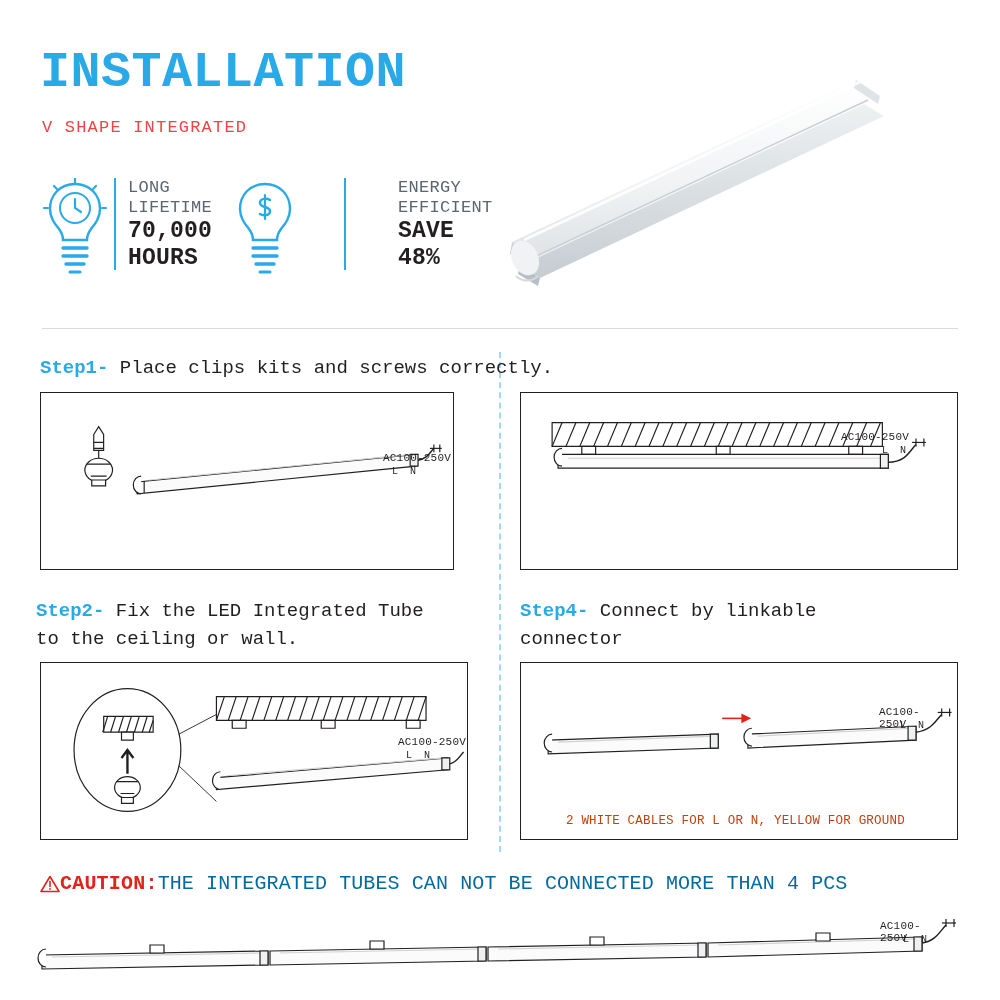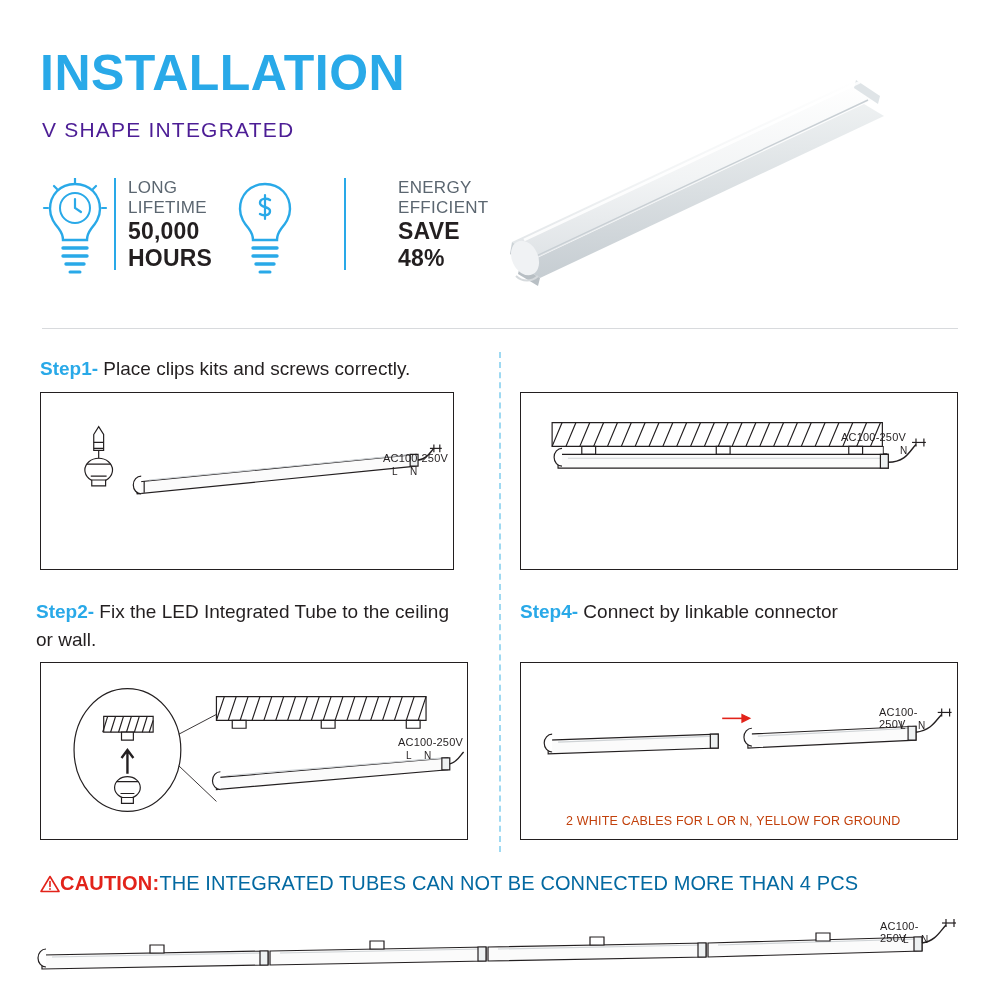--- a/index.html
+++ b/index.html
@@ -12,40 +12,41 @@
     background: #ffffff;
     font-family: "Liberation Sans", sans-serif;
     color: #231f20;
     overflow: hidden;
     position: relative;
   }
   .page {
     position: relative;
     width: 916px;
     height: 1000px;
+    font-family: Liberation Mono, monospace;
   }
 
   
   .title {
     position: absolute;
     left: 40px;
     top: 48px;
     font-size: 50px;
     font-weight: bold;
     letter-spacing: 0.5px;
     color: #29a9e8;
     line-height: 1;
   }
   .subtitle {
     position: absolute;
     left: 42px;
     top: 118px;
-    font-size: 21px;
+    font-size: 17px;
     letter-spacing: 1.2px;
-    color: #4c1d95;
+    color: #ef4444;
   }
 
   
   .feature {
     position: absolute;
     display: flex;
   }
   .feature .bulb {
     width: 66px;
     height: 104px;
@@ -206,21 +207,21 @@
             <path d="M54 8 l-3 3"></path>
           <path d="M2 30 h4"></path>
             <path d="M60 30 h4"></path>
         </g>
       </svg>
     </div>
     <div class="divider"></div>
     <div class="ftext">
       <div class="fsmall">LONG</div>
       <div class="fsmall">LIFETIME</div>
-      <div class="fbig">50,000</div>
+      <div class="fbig">70,000</div>
       <div class="fbig">HOURS</div>
     </div>
   </div>
 
   <div class="feature" id="feature-energy">
     <div class="bulb">
       <svg viewBox="0 0 66 104" width="66" height="104">
         <g fill="none" stroke="#29a9e8" stroke-width="2.4">
           <path d="M33 6 C18 6 8 17 8 31 c0 9 5 15 9 20 c3 4 4 7 4 11 h24 c0-4 1-7 4-11 c4-5 9-11 9-20 C58 17 48 6 33 6 z"></path>
           <path d="M38 22 c-3-2-10-2-10 3 c0 5 10 3 10 8 c0 5-7 5-10 3" stroke-width="2.4" stroke-linecap="round"></path>

